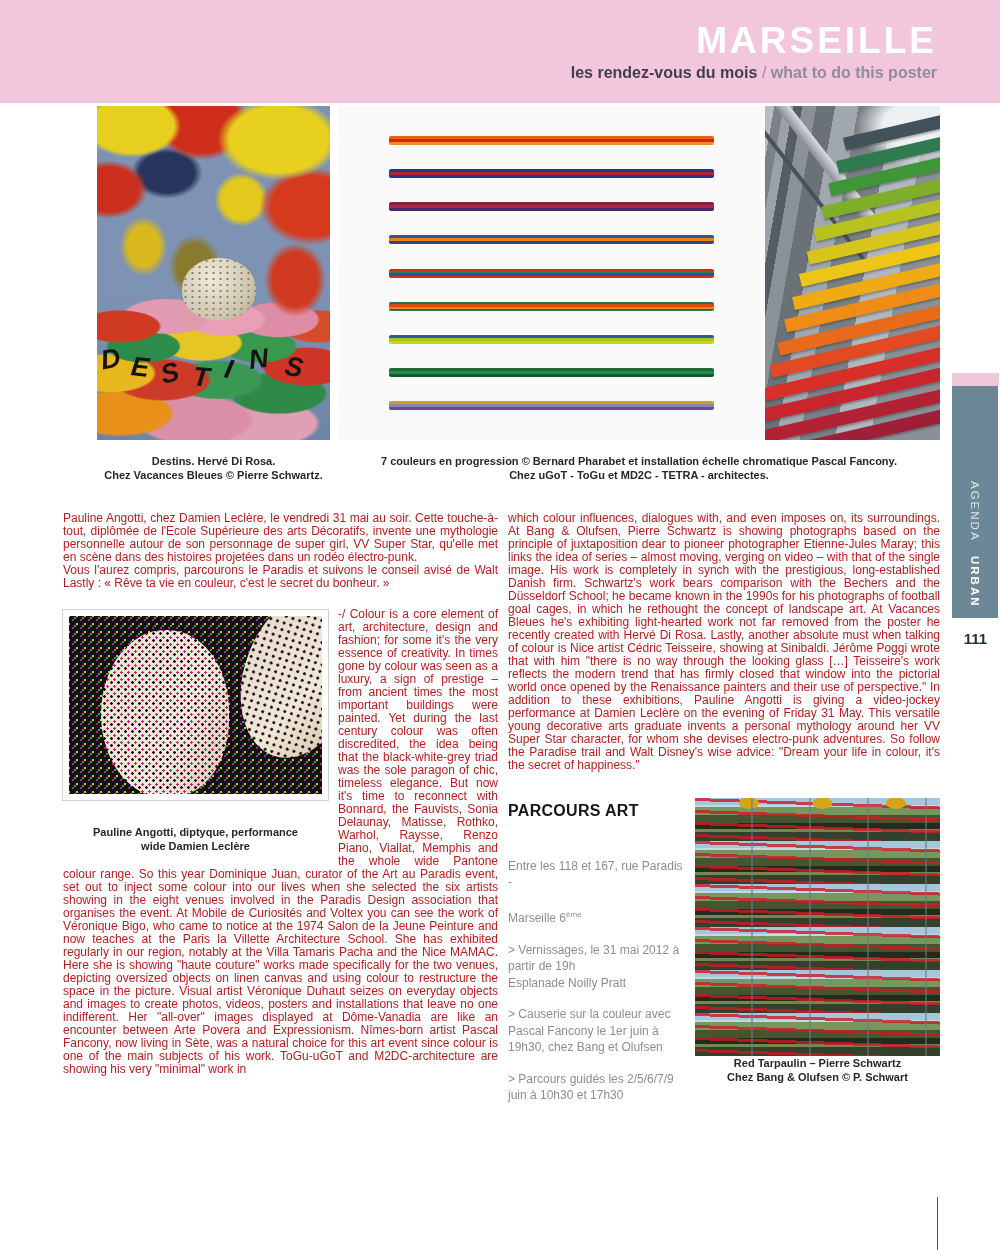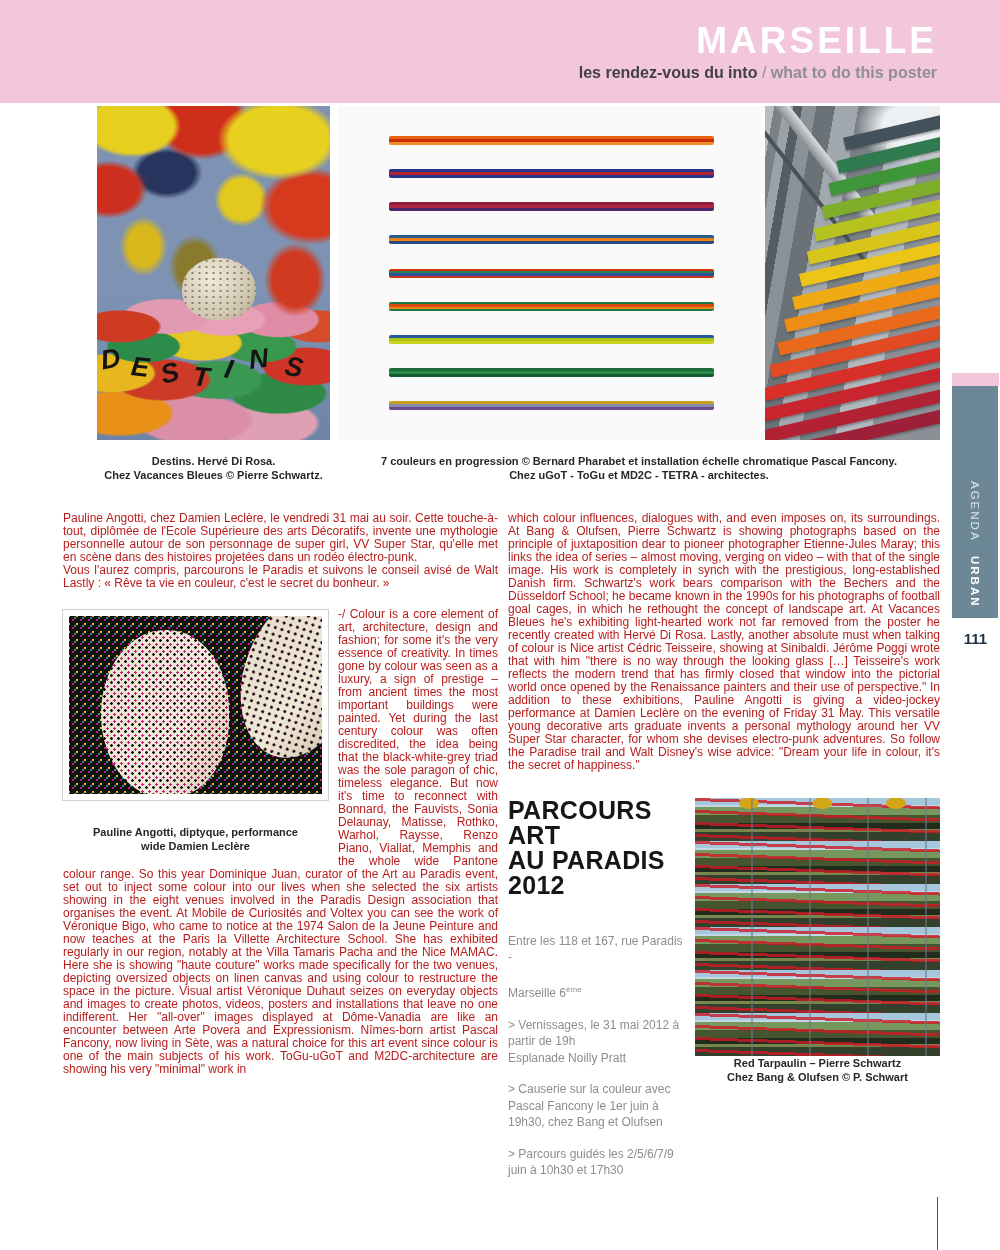--- a/index.html
+++ b/index.html
@@ -121,21 +121,21 @@
     background-image:
       radial-gradient(#14100e 1.2px, transparent 1.5px),
       radial-gradient(#c81878 1px, transparent 1.3px),
       linear-gradient(115deg,#e4dcca,#eee8d6 60%,#cfc2aa);
     background-size:7px 7px,7px 7px,100% 100%;}
   .portrait-cap{margin-top:25px;width:265px;}
 
   
   .event{margin-top:26px;display:flex;gap:12px;}
   .event-info{flex:1;}
-  .event-title{margin:0 0 18px 0;font-size:25px;line-height:25px;color:#161616;
+  .event-title{margin:0 0 18px 0;font-size:16px;line-height:25px;color:#161616;
     font-weight:bold;letter-spacing:.3px;}
   .event-text{font-size:12px;line-height:16.5px;color:#8d8d8d;margin-bottom:15px;
     white-space:pre-line;}
   sup{font-size:8px;}
   .event-photo-wrap{width:245px;}
   .tarp{position:relative;width:245px;height:258px;overflow:hidden;background:#222;}
   .tarp::after{content:'';position:absolute;inset:0;
     background:repeating-linear-gradient(90deg, transparent 0 56px, rgba(110,120,130,.55) 56px 58px);}
   .strip{position:relative;height:43px;
     background:linear-gradient(to bottom,#a6c6dc 0 16%,#c2d8e4 16% 22%,#76985e 22% 40%,
@@ -168,21 +168,21 @@
   .f-line{position:absolute;left:937px;top:1197px;width:1px;height:53px;background:#555;}
 </style>
 </head>
 <body>
 
 <div class="page">
 
   <header class="banner">
     <div class="city">MARSEILLE</div>
     <div class="subtitle">
-      <span class="sub-fr">les rendez-vous du into</span><span class="sub-sep"> / </span><span class="sub-en">what to do this poster</span>
+      <span class="sub-fr">les rendez-vous du mois</span><span class="sub-sep"> / </span><span class="sub-en">what to do this poster</span>
     </div>
   </header>
 
   <div class="images-row">
     <div class="art art-destins">
       <div class="dome"></div>
       <div class="destins-letters">
           <span>D</span>
           <span>E</span>
           <span>S</span>
@@ -258,21 +258,20 @@
       </div>
     </div>
 
     <div class="col col-right">
       <p class="en">which colour influences, dialogues with, and even imposes on, its surroundings. At Bang &amp; Olufsen, Pierre Schwartz is showing photographs based on the principle of juxtaposition dear to pioneer photographer Etienne-Jules Maray; this links the idea of series – almost moving, verging on video – with that of the single image. His work is completely in synch with the prestigious, long-established Danish firm. Schwartz's work bears comparison with the Bechers and the Düsseldorf School; he became known in the 1990s for his photographs of football goal cages, in which he rethought the concept of landscape art. At Vacances Bleues he's exhibiting light-hearted work not far removed from the poster he recently created with Hervé Di Rosa. Lastly, another absolute must when talking of colour is Nice artist Cédric Teisseire, showing at Sinibaldi. Jérôme Poggi wrote that with him "there is no way through the looking glass […] Teisseire's work reflects the modern trend that has firmly closed that window into the pictorial world once opened by the Renaissance painters and their use of perspective." In addition to these exhibitions, Pauline Angotti is giving a video-jockey performance at Damien Leclère on the evening of Friday 31 May. This versatile young decorative arts graduate invents a personal mythology around her VV Super Star character, for whom she devises electro-punk adventures. So follow the Paradise trail and Walt Disney's wise advice: "Dream your life in colour, it's the secret of happiness."</p>
 
       <div class="event">
         <div class="event-info">
           <h2 class="event-title">
             <span>PARCOURS ART</span><br>
-            <span>AU PARADIS 2012</span>
           </h2>
           <div class="event-text">
             <span>Entre les 118 et 167, rue Paradis -</span><br>
             <span>Marseille 6</span><sup>ème</sup>
           </div>
           <div class="event-text">&gt; Vernissages, le 31 mai 2012 à
 partir de 19h
 Esplanade Noilly Pratt</div>
           <div class="event-text">&gt; Causerie sur la couleur avec
 Pascal Fancony le 1er juin à

